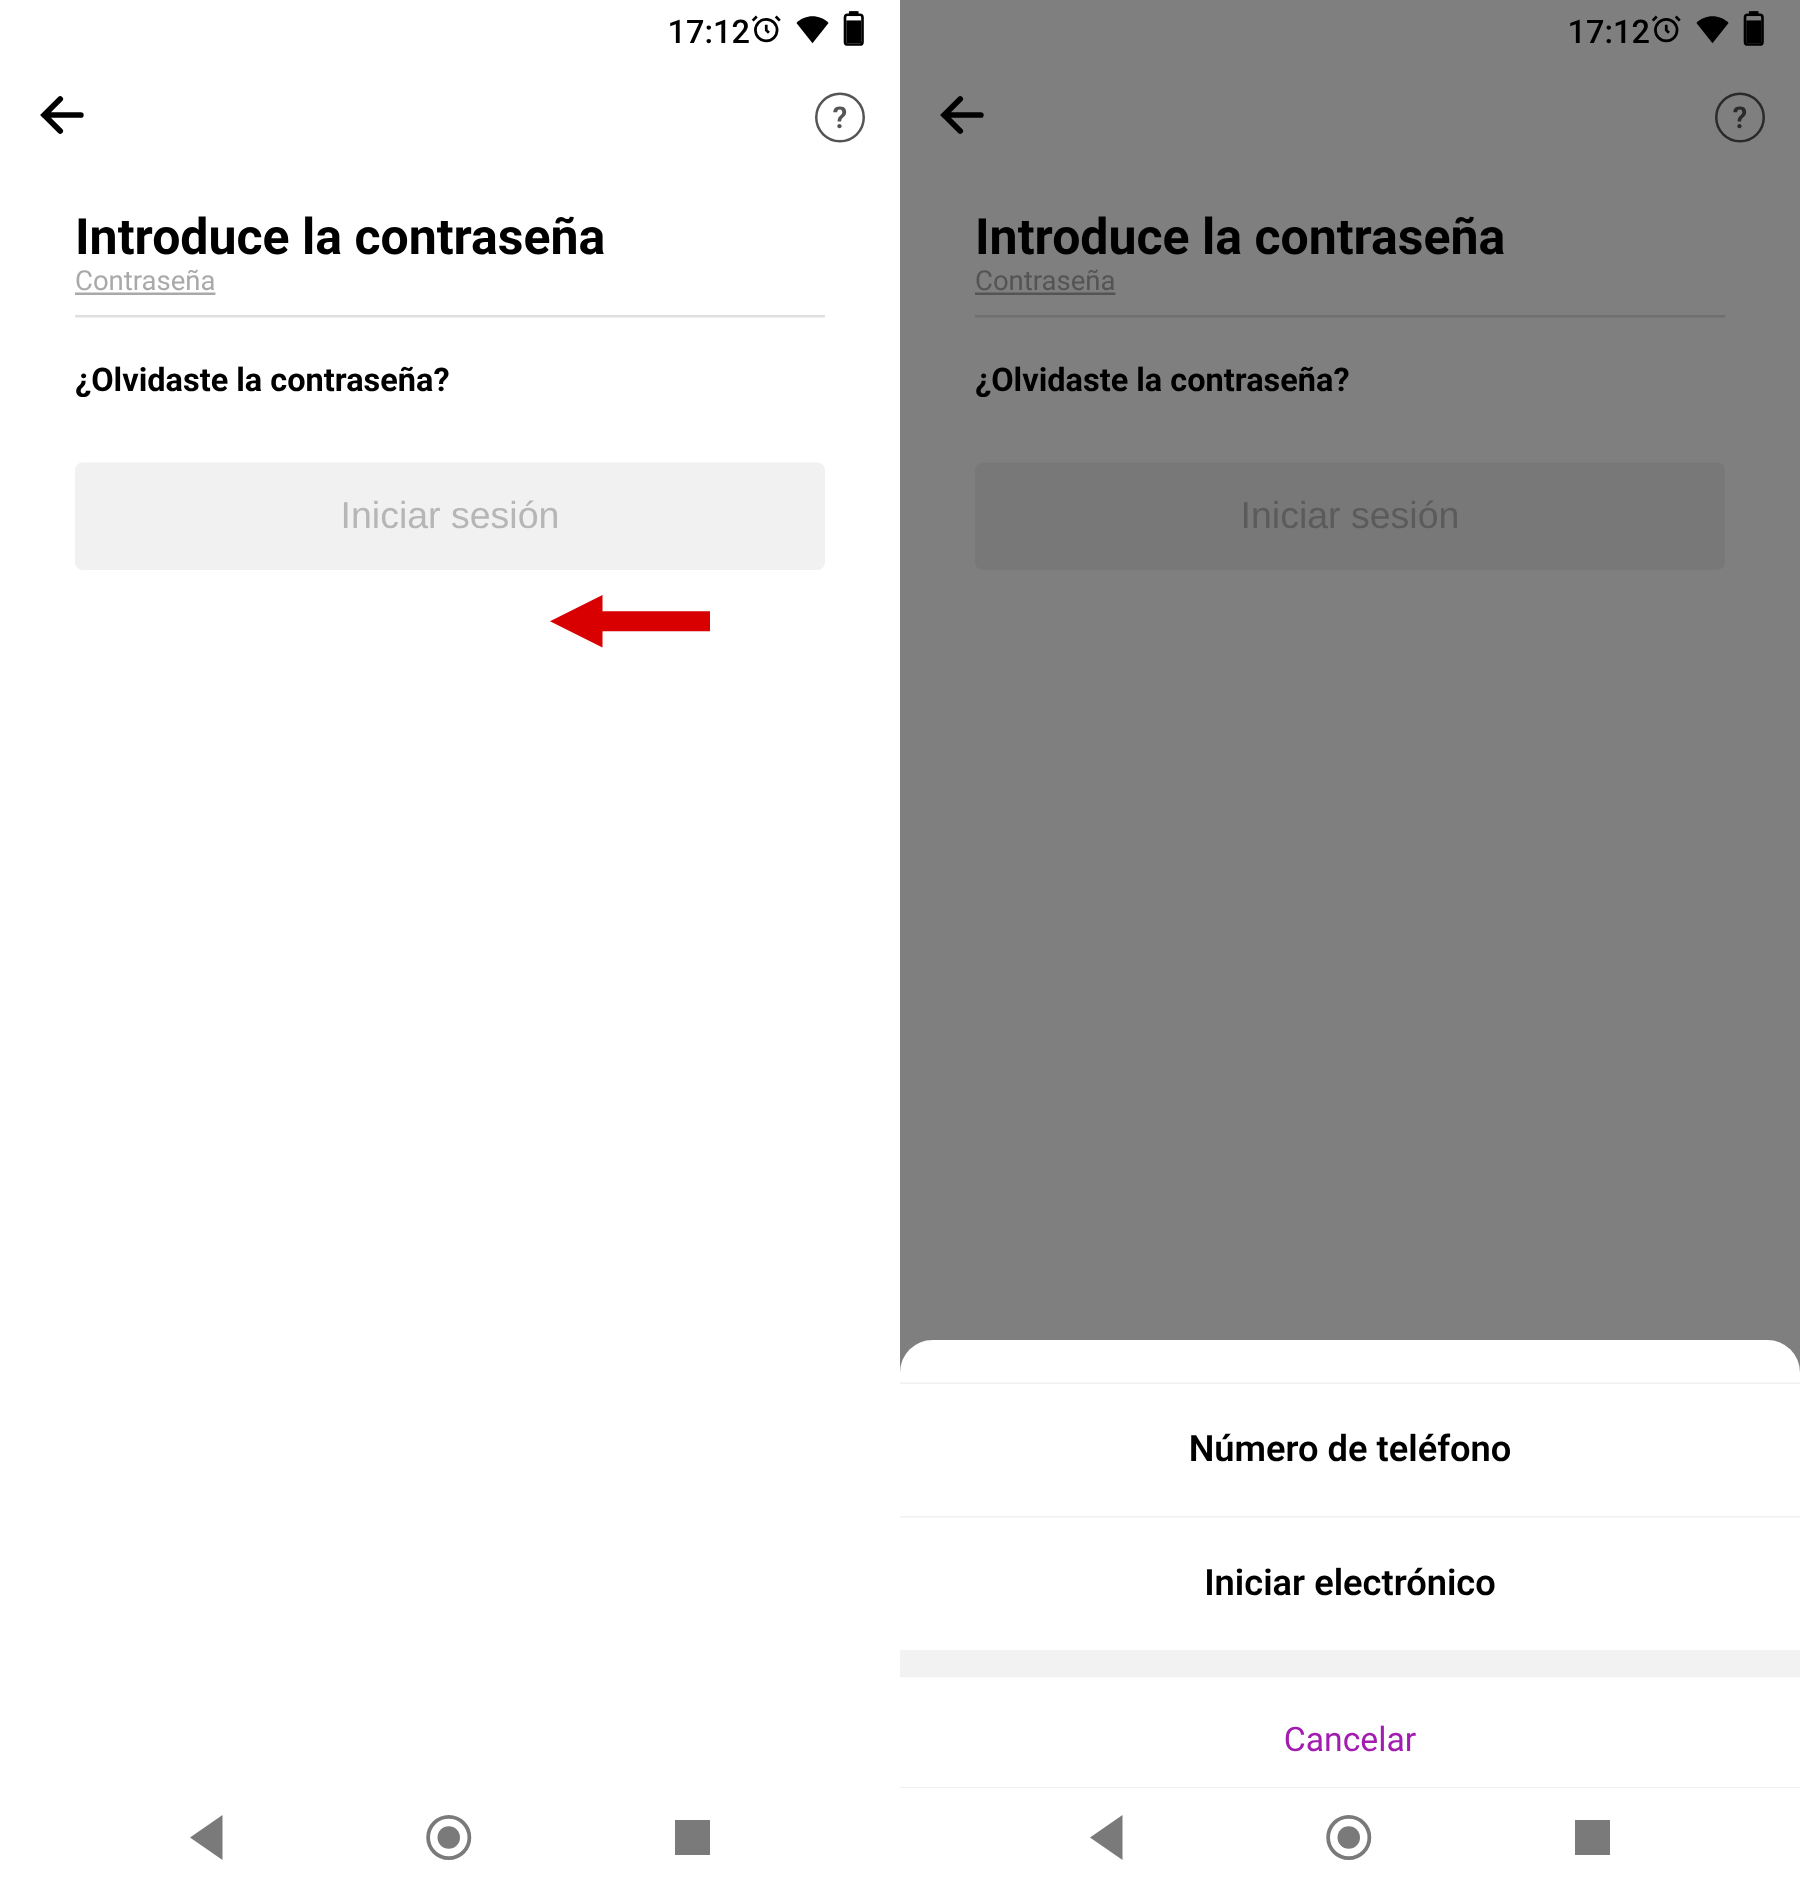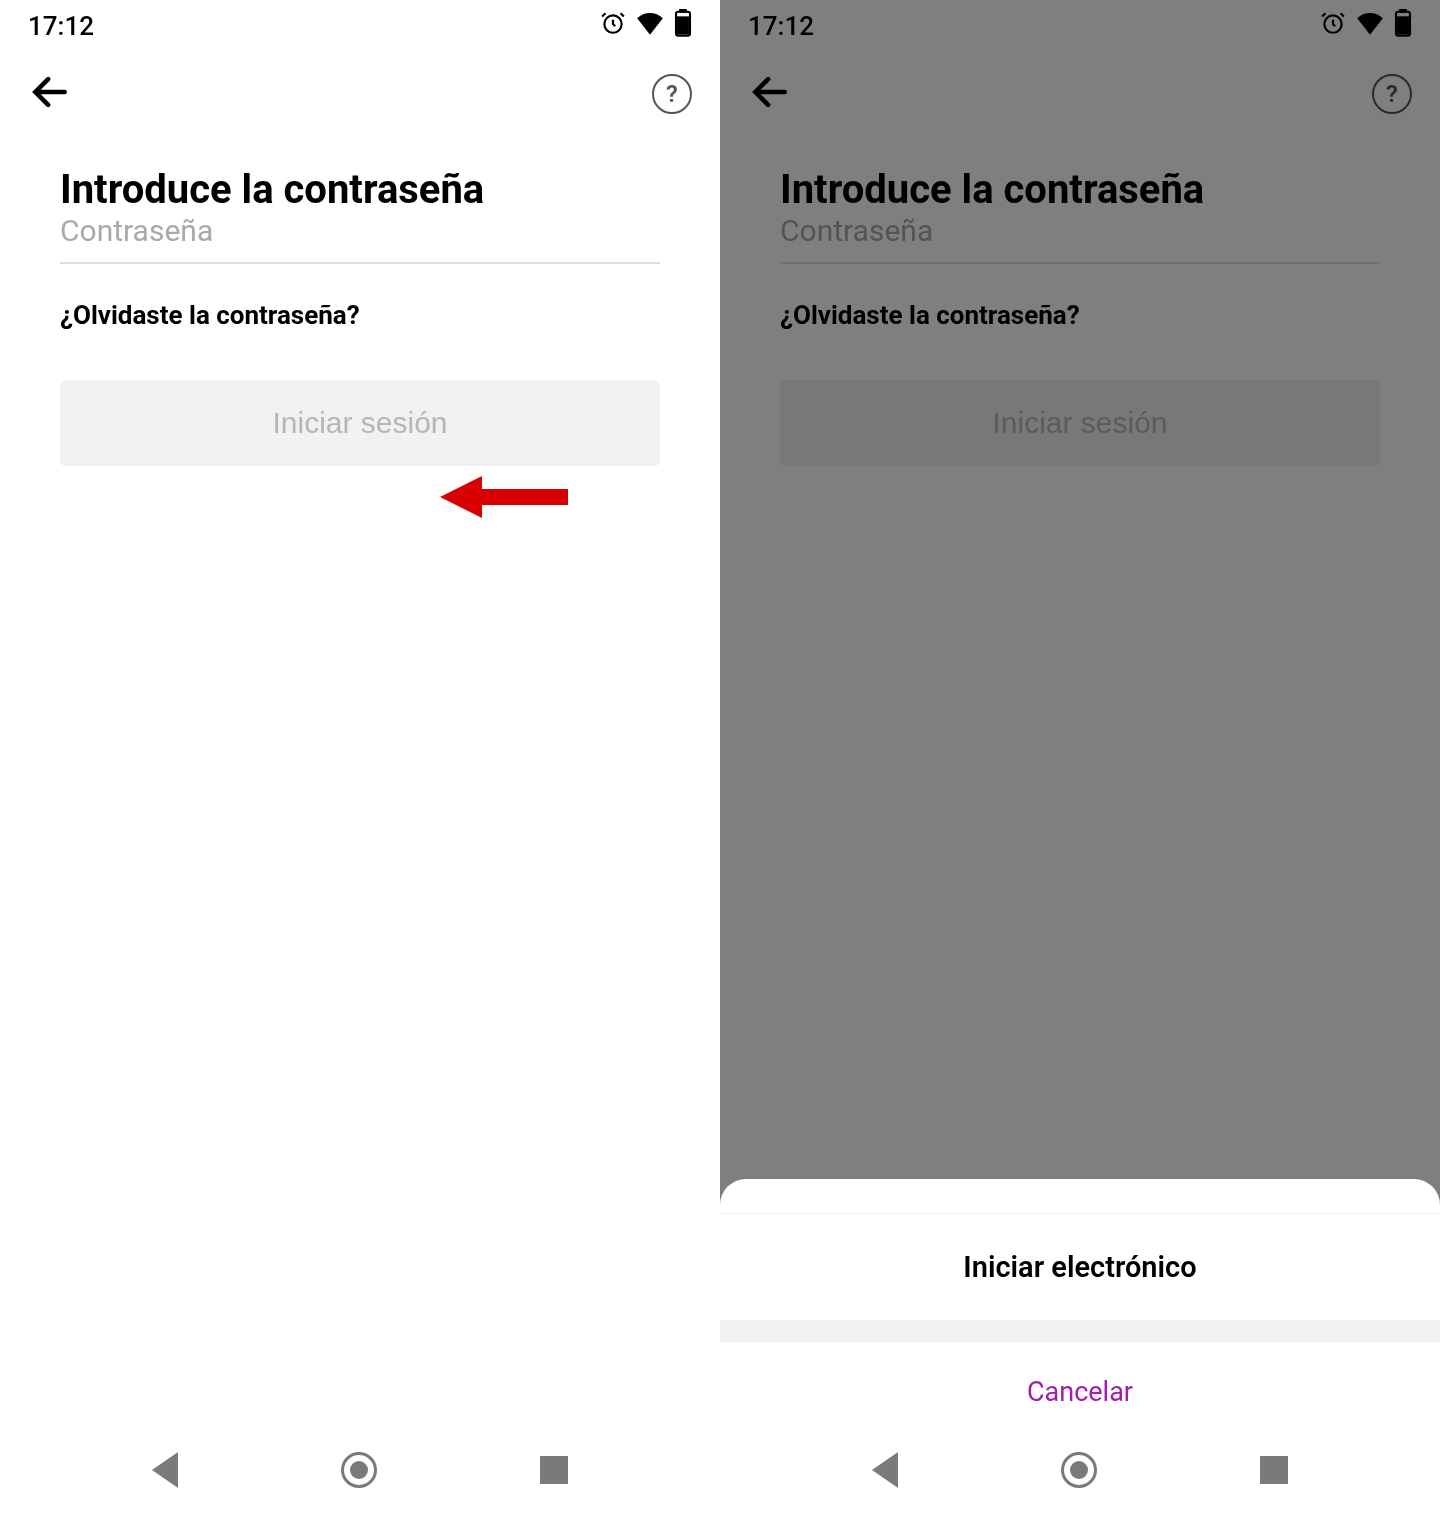--- a/index.html
+++ b/index.html
@@ -22,21 +22,21 @@
       position: absolute;
       inset: 0;
       background: rgba(0,0,0,0.5);
       z-index: 5;
       pointer-events: none;
     }
     .status-bar {
       height: 52px;
       display: flex;
       align-items: center;
-      justify-content: space-between;
+      justify-content: flex-end;
       padding: 0 28px;
       font-size: 26px;
       font-weight: 500;
       color: #000;
     }
     .status-right { display: flex; align-items: center; gap: 10px; }
     .nav-row {
       display: flex;
       align-items: center;
       justify-content: space-between;
@@ -54,25 +54,26 @@
       font-size: 40px;
       font-weight: 700;
       color: #000;
     }
     .input-wrap {
       border-bottom: 2px solid #e0e0e0;
       padding-bottom: 14px;
       margin-bottom: 36px;
     }
     .input {
-      font-size: 30px;
+      font-size: 22px;
       color: #a9a9a9;
       border: none;
       background: transparent;
       width: 100%;
+      text-decoration: underline;
     }
     .forgot {
       font-size: 26px;
       font-weight: 700;
       color: #000;
       display: inline-block;
       margin-bottom: 50px;
     }
     .login-btn {
       width: 100%;
@@ -236,20 +237,21 @@
     <div class="input-wrap">
       <div class="input">Contraseña</div>
     </div>
     <a class="forgot">¿Olvidaste la contraseña?</a>
     <button class="login-btn">Iniciar sesión</button>
   </div>
 
   <div class="dimmer"></div>
 
   <div class="sheet">
+    <div class="sheet-opt">Número de teléfono</div>
     <div class="sheet-opt">Iniciar electrónico</div>
     <div class="sheet-gap"></div>
     <div class="sheet-cancel">Cancelar</div>
   </div>
 
   <div class="android-nav">
     <div class="tri"></div>
     <div class="circ"></div>
     <div class="sq"></div>
   </div>

